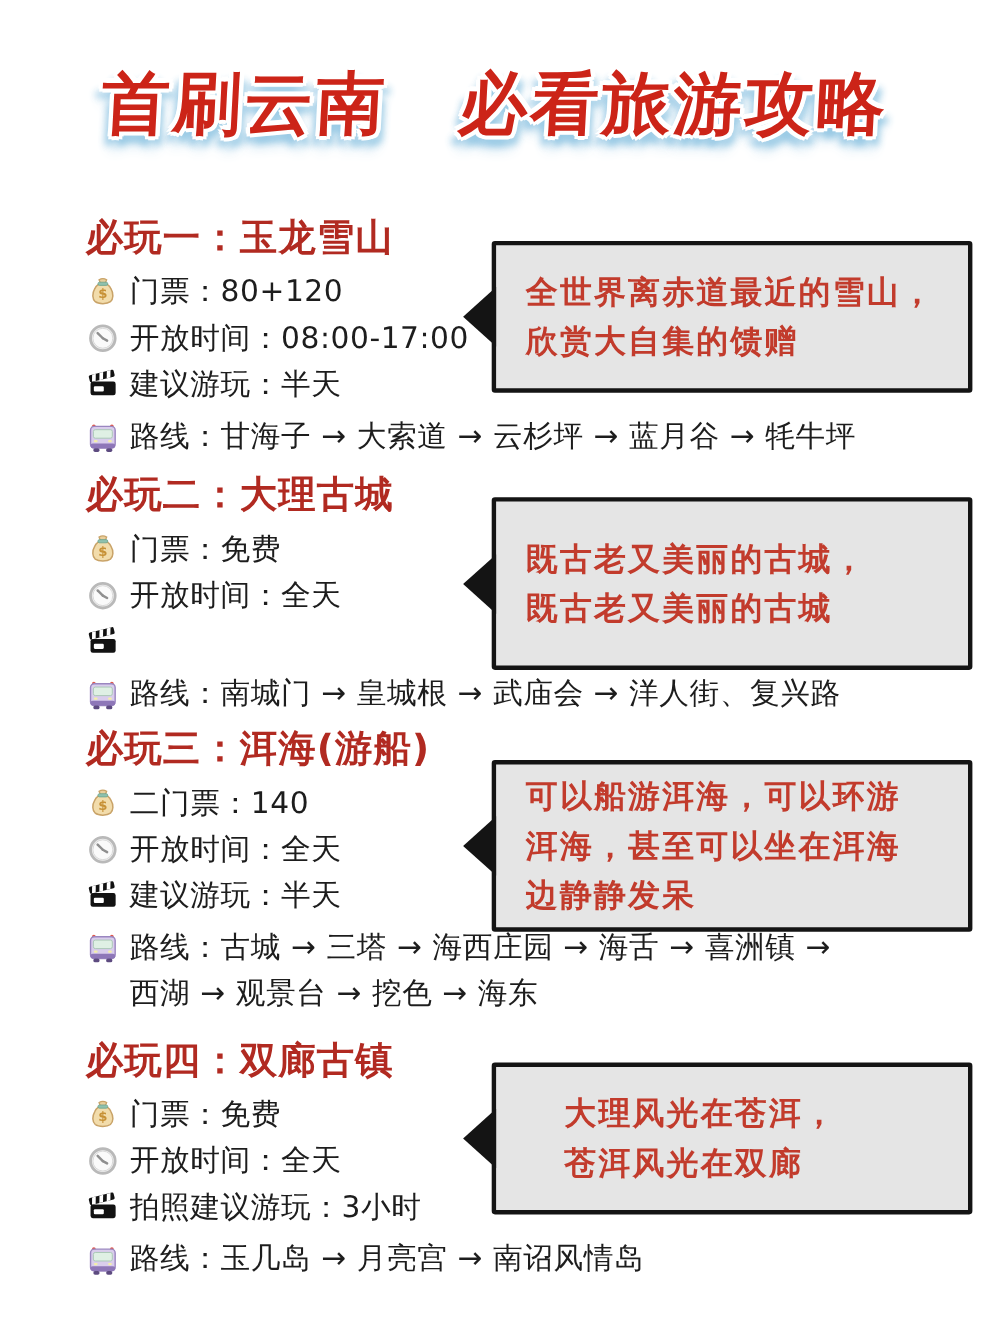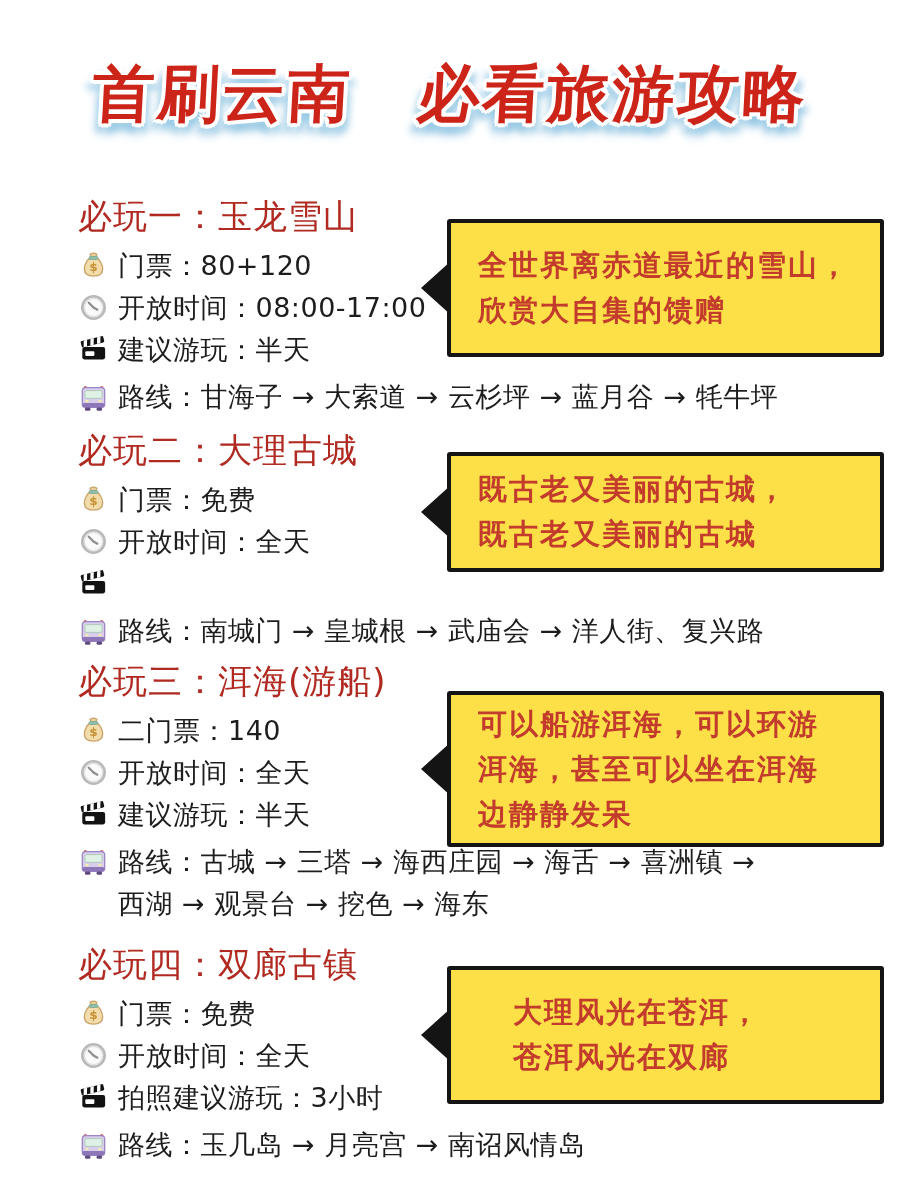--- a/index.html
+++ b/index.html
@@ -15,39 +15,39 @@
       -3px -3px 0 #fff, 3px -3px 0 #fff, -3px 3px 0 #fff, 3px 3px 0 #fff,
       -4px 0 0 #fff, 4px 0 0 #fff, 0 4px 0 #fff, 0 -4px 0 #fff,
       6px 9px 7px rgba(150,200,228,.95), -6px 9px 7px rgba(150,200,228,.9),
       0 11px 12px rgba(160,205,230,.85);
     transform:skewX(-3deg);
   }
   
   .section{position:absolute;left:78px;width:806px;}
   .sec1{top:196px;} .sec2{top:430px;} .sec3{top:661px;} .sec4{top:944px;}
   .section-heading{
-    font-size:34px;font-weight:400;color:#b12a21;letter-spacing:1px;
+    font-size:34px;font-weight:700;color:#b12a21;letter-spacing:1px;
     line-height:40px;margin-bottom:14px;
   }
   .info-row{display:flex;align-items:center;margin:0 0 11px 0;min-height:31px;}
   .row-icon{width:31px;height:31px;flex:0 0 31px;margin-right:9px;}
   .row-text{
     font-size:27px;color:#1d1d1d;line-height:31px;letter-spacing:.5px;
     white-space:pre-line;
   }
   .row-text.route{line-height:42px;}
   
   .callout{
     position:absolute;left:447px;width:437px;box-sizing:border-box;
-    background:#fde047;border:4px solid #141414;border-radius:3px;
+    background:#e5e5e5;border:4px solid #141414;border-radius:3px;
     display:flex;flex-direction:column;justify-content:center;
     padding:10px 12px 10px 27px;
   }
   .co1{top:219px;height:138px;}
-  .co2{top:452px;height:120px;}
+  .co2{top:452px;height:157px;}
   .co3{top:691px;height:156px;}
   .co4{top:966px;height:138px;padding-left:62px;}
   .callout-line{
     font-size:29px;font-weight:600;color:#c23b2c;line-height:45px;
     letter-spacing:2px;white-space:nowrap;
   }
   .callout-pointer{
     position:absolute;left:-30px;top:50%;transform:translateY(-50%);
     width:0;height:0;border-top:27px solid transparent;
     border-bottom:27px solid transparent;border-right:30px solid #141414;

